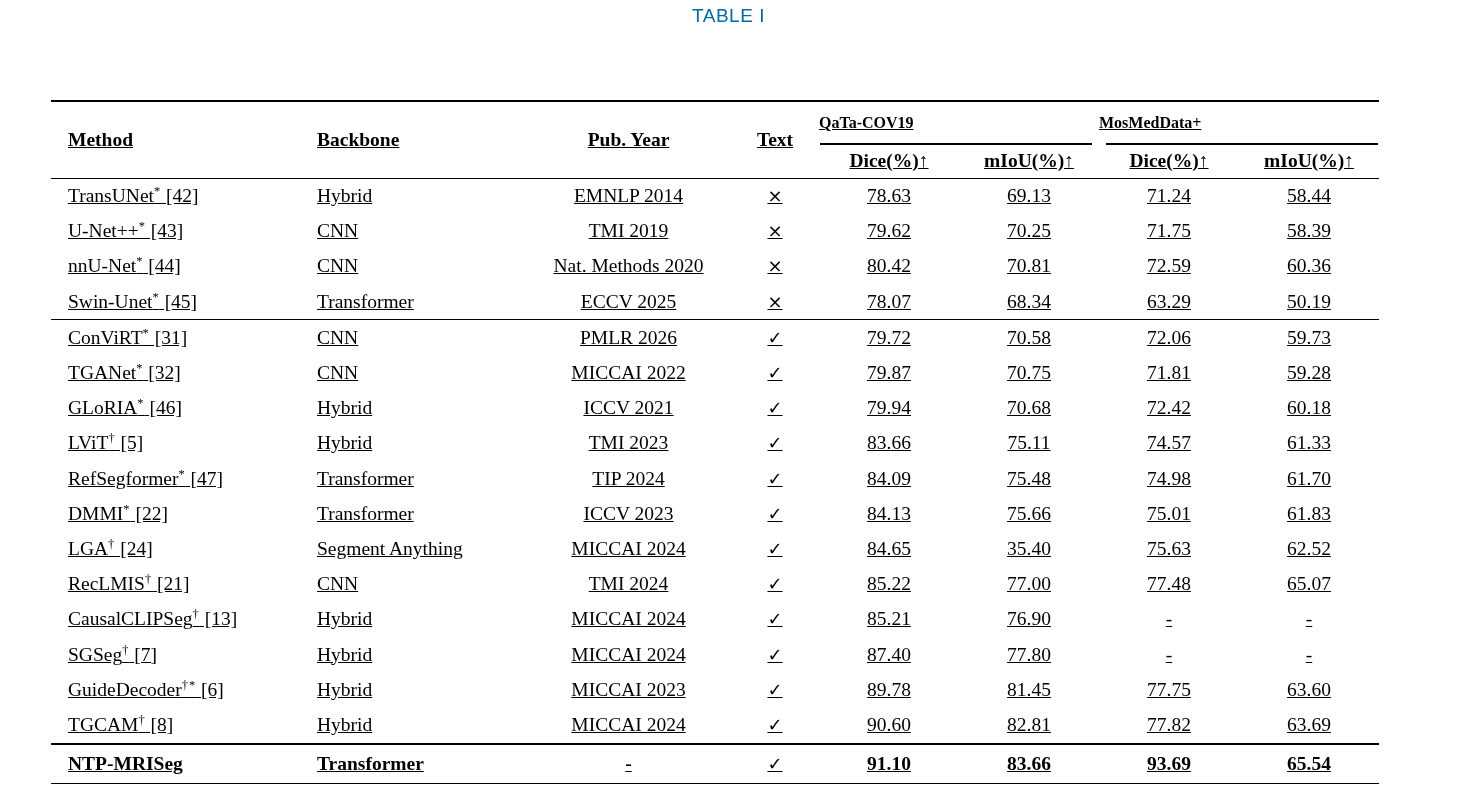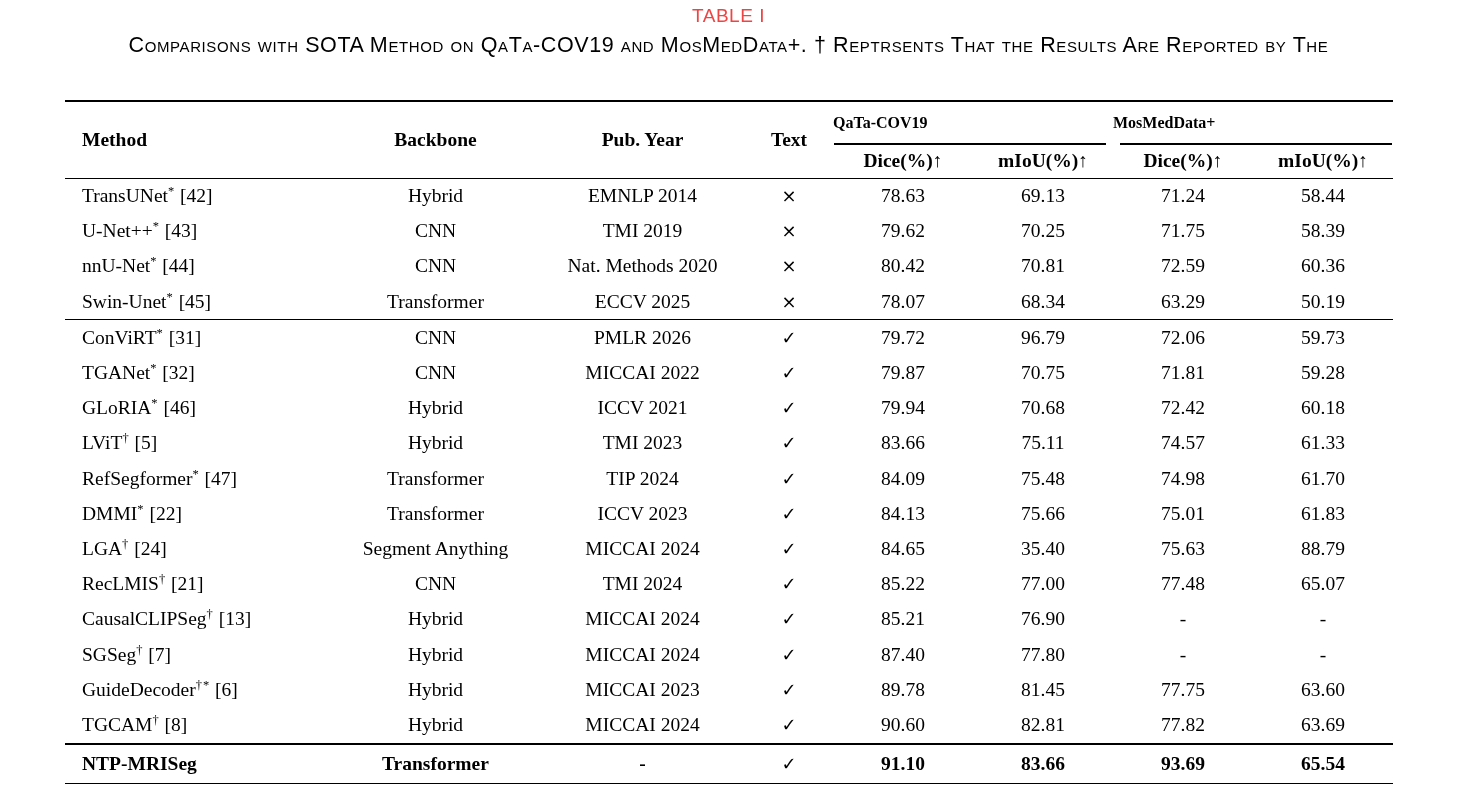--- a/index.html
+++ b/index.html
@@ -9,66 +9,66 @@
     color: #000000;
     font-family: "Liberation Serif", "DejaVu Serif", serif;
     position: relative;
     overflow: hidden;
   }
   .table-title {
     position: absolute; top: 5px; left: 0; width: 100%;
     text-align: center;
     font-family: "Liberation Sans", "DejaVu Sans", sans-serif;
     font-size: 19px; letter-spacing: 0.5px;
-    color: #ef4444;
+    color: #0369a1;
   }
   .caption {
     position: absolute; top: 31px; left: 0; width: 100%;
     text-align: center;
     font-family: "Liberation Sans", "DejaVu Sans", sans-serif;
     font-variant: small-caps;
     font-size: 21.5px; line-height: 29px;
     letter-spacing: 0.6px;
   }
   .caption div { white-space: nowrap; }
   table.cmp {
-    position: absolute; left: 65px; top: 100px;
+    position: absolute; left: 51px; top: 100px;
     width: 1328px;
     border-collapse: collapse;
     table-layout: fixed;
     font-size: 19.5px;
+    text-decoration: underline;
   }
   thead { border-top: 2px solid #000; border-bottom: 1.5px solid #000; }
   tbody { border-bottom: 1.5px solid #000; }
   th { font-weight: bold; padding: 0; }
   td { padding: 0; }
   tr.h1 { height: 43px; }
   tr.h2 { height: 34px; }
   .th-method, .c-method { text-align: left; padding-left: 17px; }
-  .th-backbone, .c-backbone { text-align: center; padding-left: 1px; }
+  .th-backbone, .c-backbone { text-align: left; padding-left: 1px; }
   .th-pub, .c-pub, .th-text, .c-text, .c-num, .th-sub { text-align: center; }
   .group-cell { position: relative; text-align: left; font-size: 16px; }
   .group-cell::after {
     content: ""; position: absolute; bottom: -0.5px; height: 1.4px; background: #000;
   }
   .g1::after { left: 1px; right: 7px; }
   .g2::after { left: 7px; right: 1px; }
   tbody td { height: 35.2px; vertical-align: middle; }
   sup { font-size: 12.5px; line-height: 0; vertical-align: super; letter-spacing: 1px; }
   .mark { font-family: "DejaVu Sans", sans-serif; font-size: 18px; }
   tr.sep td { border-top: 1.5px solid #000; }
   tr.ours td { border-top: 2.2px solid #000; height: 38px; font-weight: bold; }
 </style>
 </head>
 <body>
 
 <div class="table-title">TABLE I</div>
 
 <div class="caption">
-  <div>Comparisons with SOTA Method on QaTa-COV19 and MosMedData+. † Reptrsents That the Results Are Reported by The</div>
 </div>
 
 <table class="cmp">
   <colgroup>
     <col style="width:265px">
       <col style="width:210px">
       <col style="width:205px">
       <col style="width:88px">
     <col style="width:140px">
       <col style="width:140px">
@@ -131,21 +131,21 @@
         <td class="c-num">68.34</td>
         <td class="c-num">63.29</td>
         <td class="c-num">50.19</td>
       </tr>
       <tr class="sep">
         <td class="c-method">ConViRT<sup>*</sup> [31]</td>
         <td class="c-backbone">CNN</td>
         <td class="c-pub">PMLR 2026</td>
         <td class="c-text"><span class="mark">✓</span></td>
         <td class="c-num">79.72</td>
-        <td class="c-num">96.79</td>
+        <td class="c-num">70.58</td>
         <td class="c-num">72.06</td>
         <td class="c-num">59.73</td>
       </tr>
       <tr>
         <td class="c-method">TGANet<sup>*</sup> [32]</td>
         <td class="c-backbone">CNN</td>
         <td class="c-pub">MICCAI 2022</td>
         <td class="c-text"><span class="mark">✓</span></td>
         <td class="c-num">79.87</td>
         <td class="c-num">70.75</td>
@@ -193,21 +193,21 @@
         <td class="c-num">61.83</td>
       </tr>
       <tr>
         <td class="c-method">LGA<sup>†</sup> [24]</td>
         <td class="c-backbone">Segment Anything</td>
         <td class="c-pub">MICCAI 2024</td>
         <td class="c-text"><span class="mark">✓</span></td>
         <td class="c-num">84.65</td>
         <td class="c-num">35.40</td>
         <td class="c-num">75.63</td>
-        <td class="c-num">88.79</td>
+        <td class="c-num">62.52</td>
       </tr>
       <tr>
         <td class="c-method">RecLMIS<sup>†</sup> [21]</td>
         <td class="c-backbone">CNN</td>
         <td class="c-pub">TMI 2024</td>
         <td class="c-text"><span class="mark">✓</span></td>
         <td class="c-num">85.22</td>
         <td class="c-num">77.00</td>
         <td class="c-num">77.48</td>
         <td class="c-num">65.07</td>

